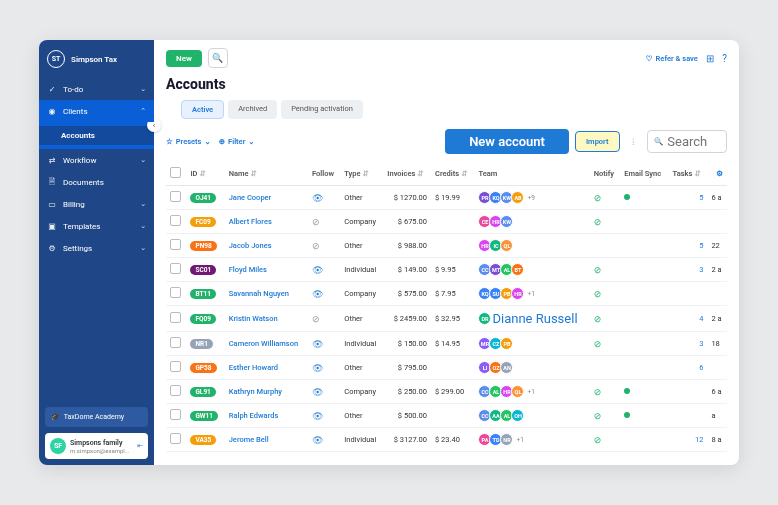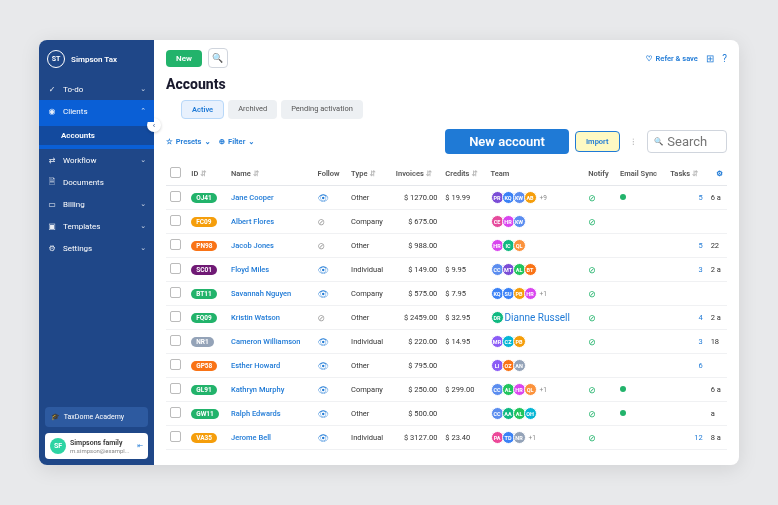--- a/index.html
+++ b/index.html
@@ -46,21 +46,21 @@
 .chk{width:11px;height:11px;border:1.5px solid #bbb;border-radius:2px;cursor:pointer;display:inline-block}
 .tag{display:inline-block;padding:1px 5px;border-radius:7px;font-size:6.5px;font-weight:700;color:#fff}
 .name-link{color:#1f7ad6;font-weight:500;text-decoration:none}
 .eye{color:#1f7ad6;font-size:9px;cursor:pointer}
 .eye.off{color:#999}
 .money{text-align:right}
 .team{display:flex;align-items:center;gap:1px}
 .team-av{width:13px;height:13px;border-radius:50%;display:inline-flex;align-items:center;justify-content:center;font-size:5.5px;font-weight:700;color:#fff;margin-left:-3px;border:1px solid #fff}
 .team-av:first-child{margin-left:0}
 .team-more{font-size:6.5px;color:#888;margin-left:2px}
-.assignee{color:#1f7ad6;font-size:10px;display:flex;align-items:center;gap:3px}
+.assignee{color:#1f7ad6;font-size:13px;display:flex;align-items:center;gap:3px}
 .notify-ok{color:#22b36b;font-size:9px}
 .task-num{color:#1f7ad6;text-align:right}
 .col-cred{text-align:left}
 .gear-th{text-align:right;color:#1f7ad6}
 .dot-green{width:6px;height:6px;background:#22b36b;border-radius:50%;display:inline-block}
 </style>
 </head>
 <body>
 <div class="app">
 
@@ -308,21 +308,21 @@
   <td></td>
   <td class="task-num">4</td>
   <td>2 a</td>
             </tr>
             <tr>
   <td><span class="chk"></span></td>
   <td><span class="tag" style="background:#94a3b8">NR1</span></td>
   <td><a class="name-link">Cameron Williamson</a></td>
   <td><span class="eye ">👁</span></td>
   <td>Individual</td>
-  <td class="money">$ 220.00</td>
+  <td class="money">$ 150.00</td>
   <td class="col-cred">$ 14.95</td>
   <td>
                 <div class="team">
                   <span class="team-av" style="background:#8b5cf6">MR</span>
                   <span class="team-av" style="background:#06b6d4">CZ</span>
                   <span class="team-av" style="background:#f59e0b">PB</span>
                 </div>
               </td>
   <td><span class="notify-ok">⊘</span></td>
   <td></td>

